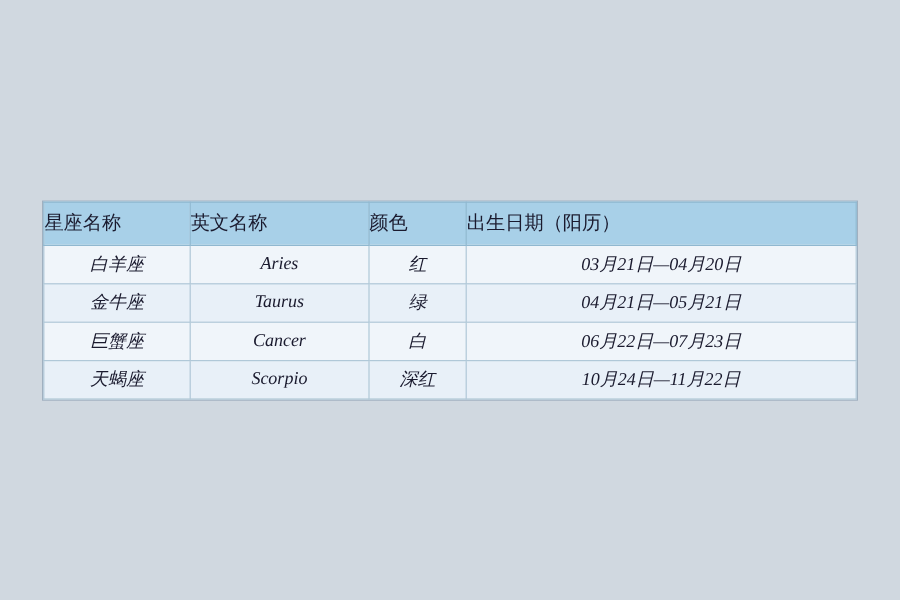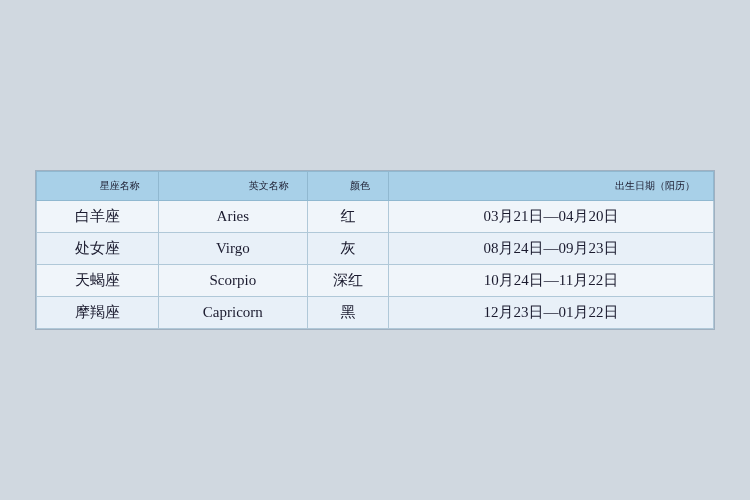--- a/index.html
+++ b/index.html
@@ -29,41 +29,42 @@
       width: 100%;
       border-collapse: collapse;
     }
 
     thead tr {
       background-color: #a8d0e8;
     }
 
     thead th {
       border: 1px solid #90b8d0;
-      padding: 7px 18px;
-      text-align: right;
+      padding: 7px 0;
+      text-align: left;
       font-weight: normal;
       color: #1a1a2e;
-      font-size: 10px;
+      font-size: 16px;
     }
 
     tbody tr {
       background-color: #f0f5fa;
     }
 
     tbody tr:nth-child(even) {
       background-color: #e8f0f8;
     }
 
     tbody td {
       border: 1px solid #b0c8d8;
       padding: 6px 10px;
       text-align: center;
       color: #1a1a2e;
       font-size: 15px;
+      font-style: italic;
     }
 
     .col-chinese { width: 18%; }
     .col-english { width: 22%; }
     .col-color   { width: 12%; }
     .col-date    { width: 48%; }
   </style>
 </head>
 <body>
 
@@ -78,32 +79,32 @@
       </tr>
     </thead>
     <tbody id="table-body">
     <tr>
           <td>白羊座</td>
           <td>Aries</td>
           <td>红</td>
           <td>03月21日—04月20日</td>
         </tr>
         <tr>
-          <td>处女座</td>
-          <td>Virgo</td>
-          <td>灰</td>
-          <td>08月24日—09月23日</td>
+          <td>金牛座</td>
+          <td>Taurus</td>
+          <td>绿</td>
+          <td>04月21日—05月21日</td>
+        </tr>
+        <tr>
+          <td>巨蟹座</td>
+          <td>Cancer</td>
+          <td>白</td>
+          <td>06月22日—07月23日</td>
         </tr>
         <tr>
           <td>天蝎座</td>
           <td>Scorpio</td>
           <td>深红</td>
           <td>10月24日—11月22日</td>
         </tr>
-        <tr>
-          <td>摩羯座</td>
-          <td>Capricorn</td>
-          <td>黑</td>
-          <td>12月23日—01月22日</td>
-        </tr>
       </tbody>
   </table>
 </div>
 
 </body></html>

